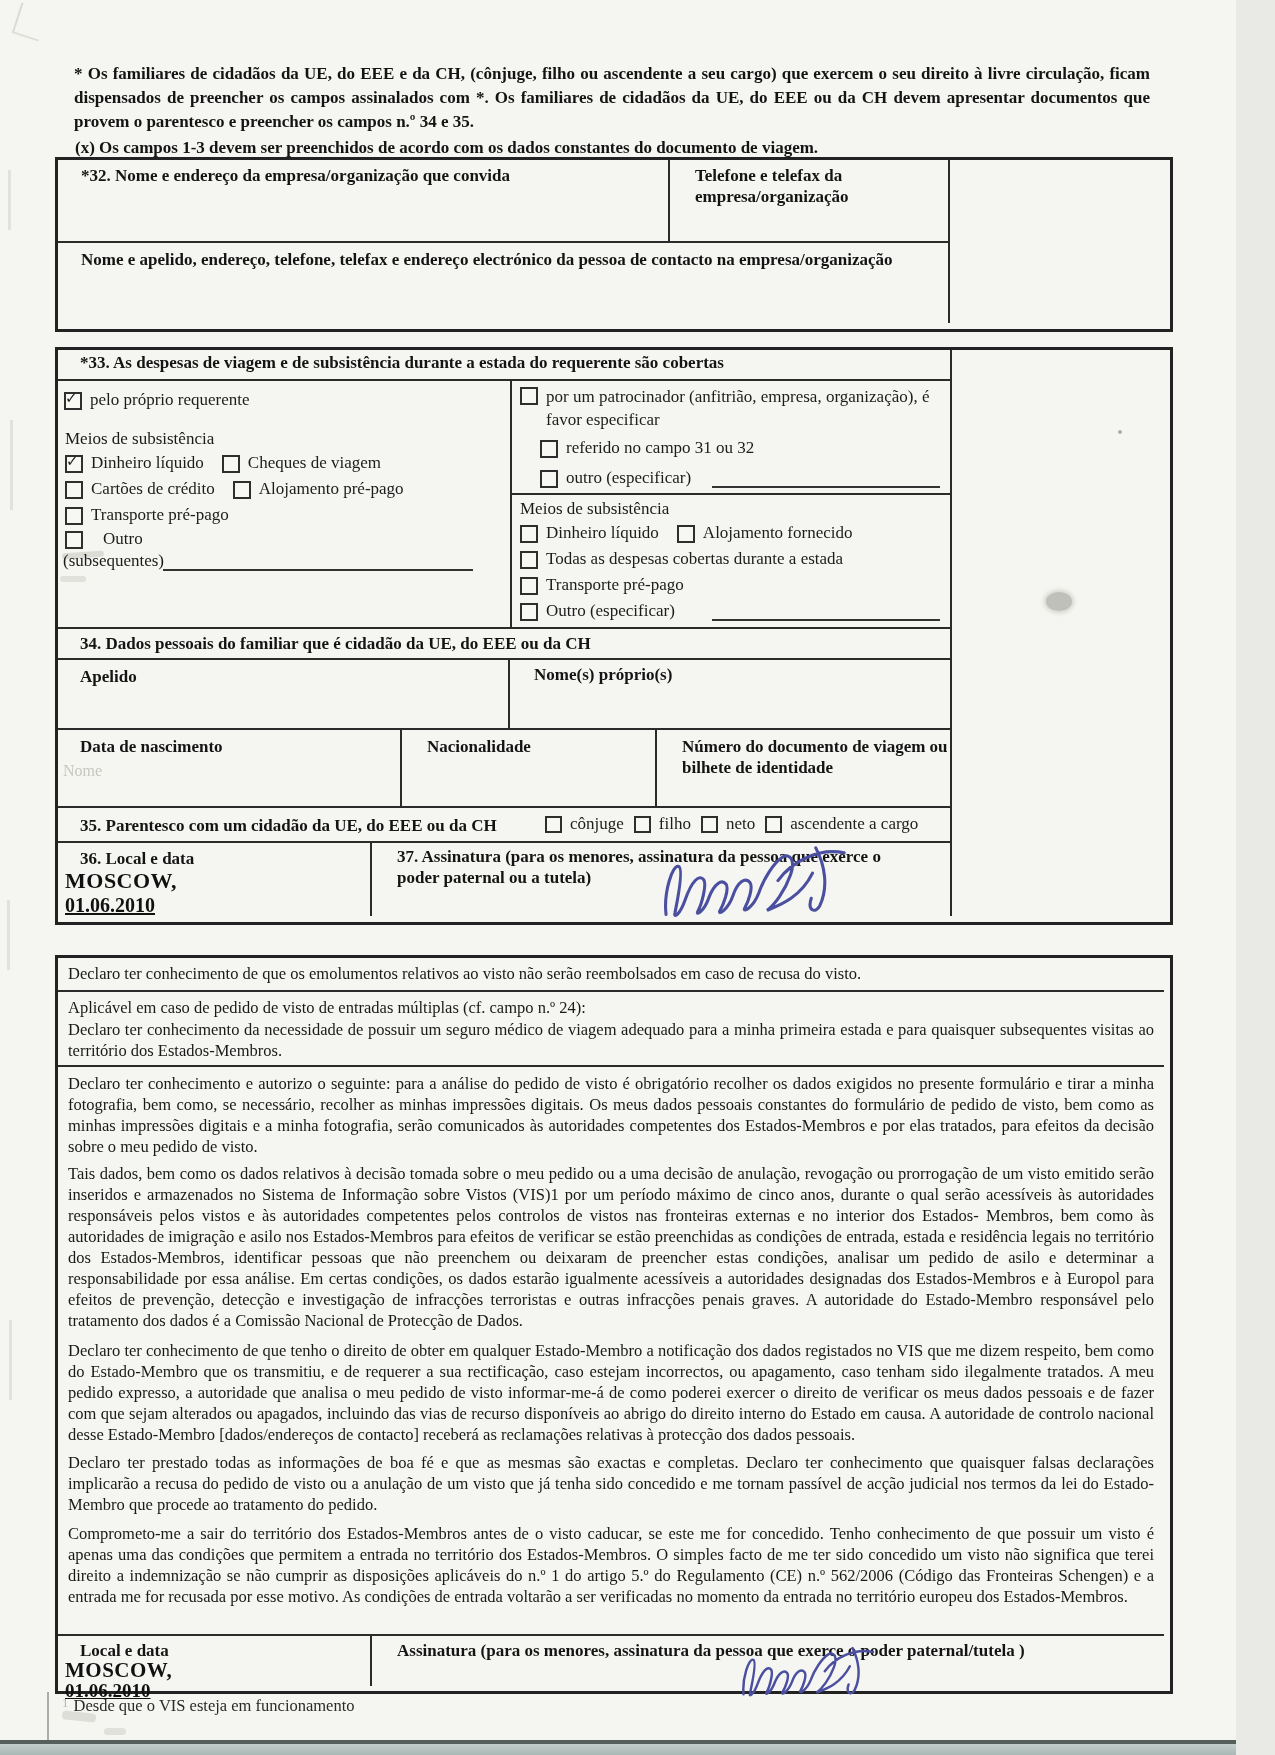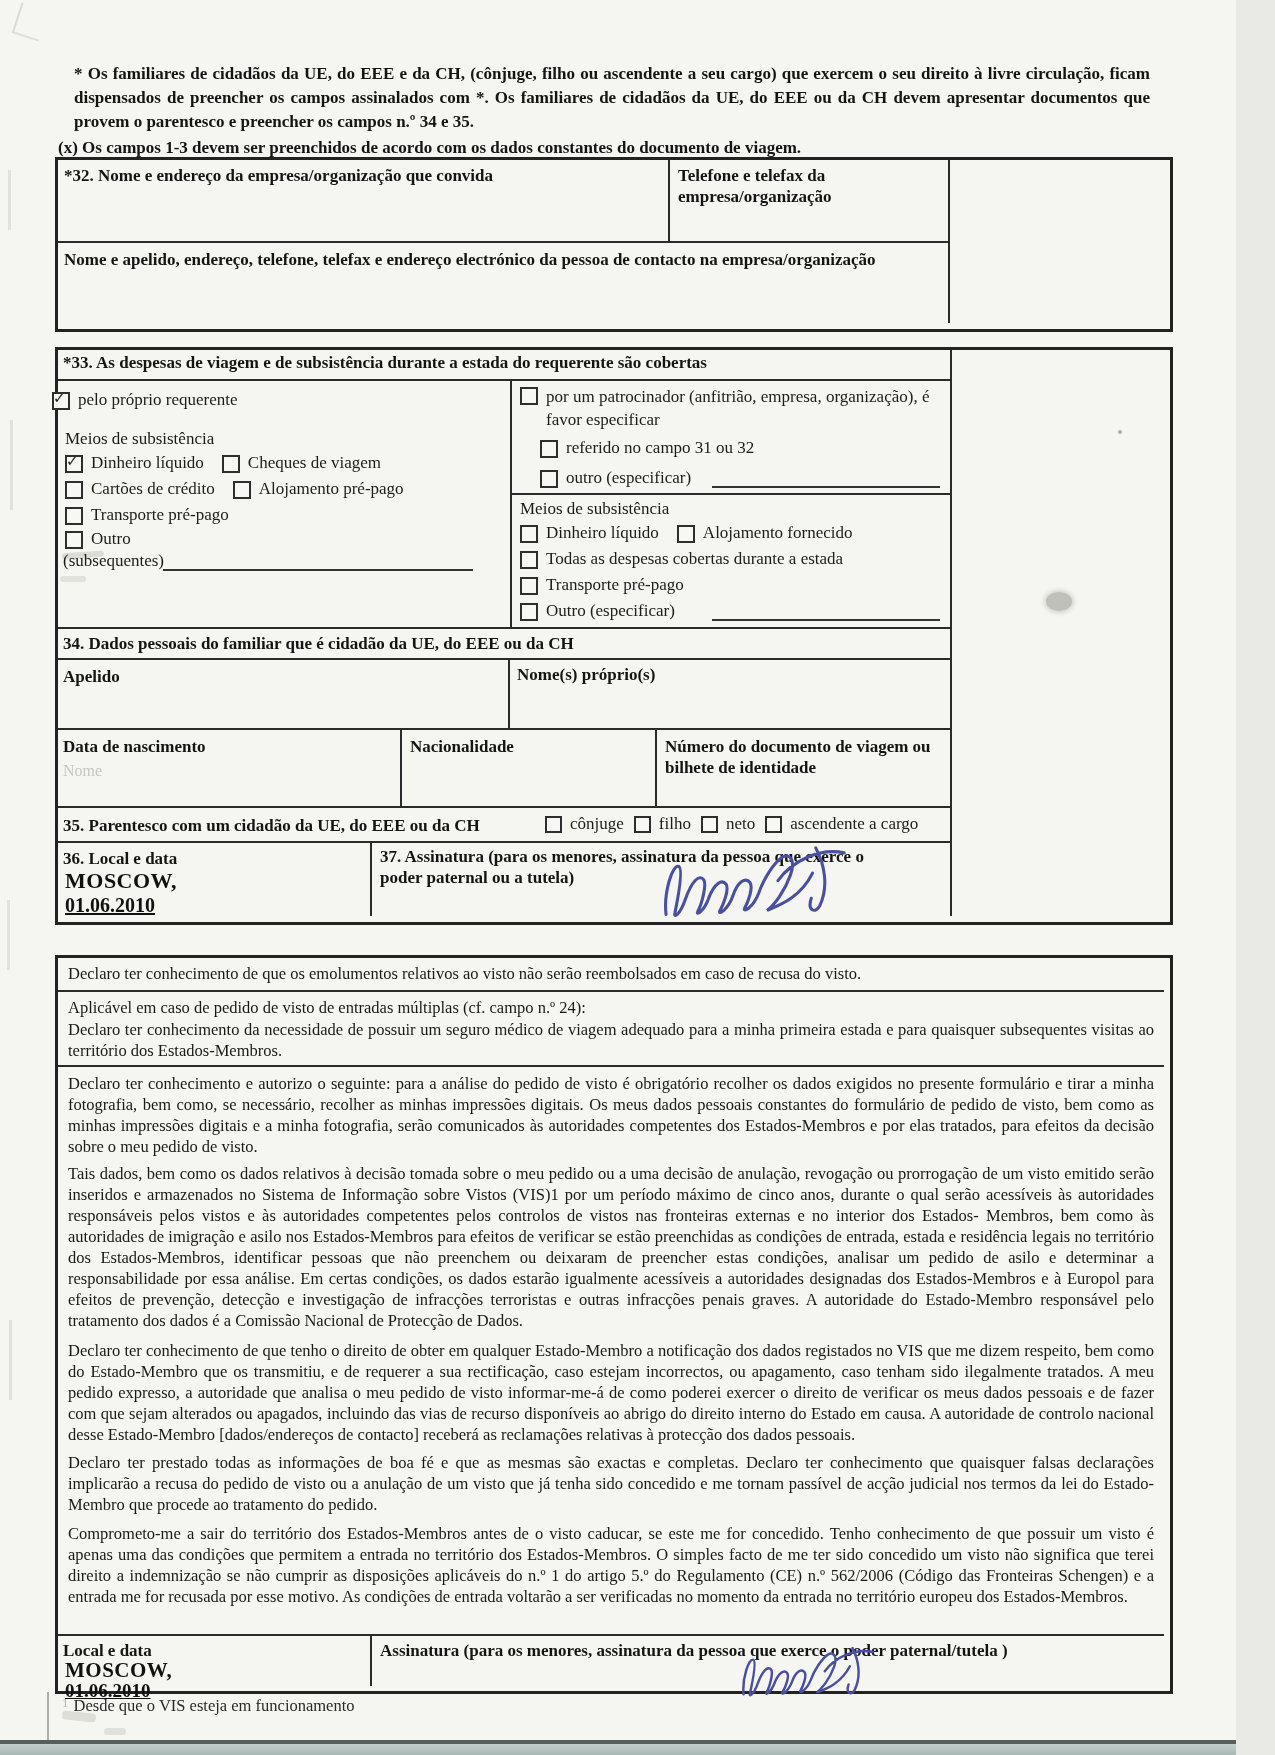--- a/index.html
+++ b/index.html
@@ -2,21 +2,21 @@
 <html><head>
 <meta charset="utf-8">
 <style>
   html,body{margin:0;padding:0;background:#e9e9e6;}
   #page{position:relative;width:1236px;height:1755px;background:#f5f5f1;overflow:hidden;
         font-family:"Liberation Serif",serif;color:#1a1a1a;}
   .abs{position:absolute;}
   .box{position:absolute;border:3px solid #222;}
   .hline{position:absolute;border-top:2px solid #2b2b2b;height:0;}
   .vline{position:absolute;border-left:2px solid #2b2b2b;width:0;}
-  .lbl{font:bold 17px "Liberation Serif",serif;color:#141414;line-height:1.25;}
+  .lbl{font:bold 17px "Liberation Serif",serif;color:#141414;line-height:1.25;margin-left:17px;}
   .txt{font:16.5px "Liberation Serif",serif;color:#191919;line-height:21px;}
   .j{text-align:justify;}
   .ckrow{position:absolute;display:flex;align-items:flex-start;font:17px "Liberation Serif",serif;color:#1c1c1c;white-space:nowrap;}
   .cb{display:inline-block;flex:none;width:14px;height:14px;border:2px solid #2e2e2e;margin-right:8px;margin-top:2px;position:relative;background:#f7f7f4;}
   .cb.checked::after{content:"✓";position:absolute;left:-1px;top:-5px;font:15px "DejaVu Sans",sans-serif;color:#222;}
   .cb.small{width:13px;height:13px;}
   .gap{display:inline-block;width:18px;}
   .fill-line{position:absolute;border-bottom:2px solid #333;height:0;}
   .ghost{color:#c7c7c0;font:16px "Liberation Serif",serif;}
   .artifact{position:absolute;background:#d9d9d4;opacity:.7;}
@@ -61,21 +61,21 @@
 
   <div class="box" style="left:55px;top:347px;width:1112px;height:572px;"></div>
 
   <div class="vline" style="left:950px;top:350px;height:566px;"></div>
   <div class="abs" style="left:952px;top:350px;width:212px;height:566px;"></div>
 
   <div class="abs lbl" style="left:63px;top:352px;width:880px;">*33. As despesas de viagem e de subsistência durante a estada do requerente são cobertas</div>
   <div class="hline" style="left:58px;top:379px;width:892px;"></div>
   <div class="vline" style="left:510px;top:379px;height:248px;"></div>
 
-  <div class="ckrow" style="left:52px;top:390px;">
+  <div class="ckrow" style="left:64px;top:390px;">
     <span class="cb checked"></span>
     <span>pelo próprio requerente</span>
   </div>
   <div class="abs" style="left:65px;top:429px;font:17px 'Liberation Serif',serif;">Meios de subsistência</div>
   <div class="ckrow" style="left:65px;top:453px;">
     <span class="cb checked"></span>
     <span>Dinheiro líquido</span>
     <span class="gap"></span>
     <span class="cb"></span>
     <span>Cheques de viagem</span>
@@ -84,21 +84,21 @@
     <span class="cb"></span>
     <span>Cartões de crédito</span>
     <span class="gap"></span>
     <span class="cb"></span>
     <span>Alojamento pré-pago</span>
   </div>
   <div class="ckrow" style="left:65px;top:505px;">
     <span class="cb"></span>
     <span>Transporte pré-pago</span>
   </div>
-  <div class="ckrow" style="left:65px;top:529px;">
+  <div class="ckrow" style="left:65px;top:529px;gap:12px;">
     <span class="cb"></span>
     <span>Outro</span>
   </div>
   <div class="abs" style="left:63px;top:551px;font:17px 'Liberation Serif',serif;">(subsequentes)</div>
   <div class="fill-line" style="left:163px;top:569px;width:310px;"></div>
 
   <div class="ckrow" style="left:520px;top:385px;white-space:normal;width:420px;">
     <span class="cb"></span>
     <span style="line-height:23px;">por um patrocinador (anfitrião, empresa, organização), é favor especificar</span>
   </div>

